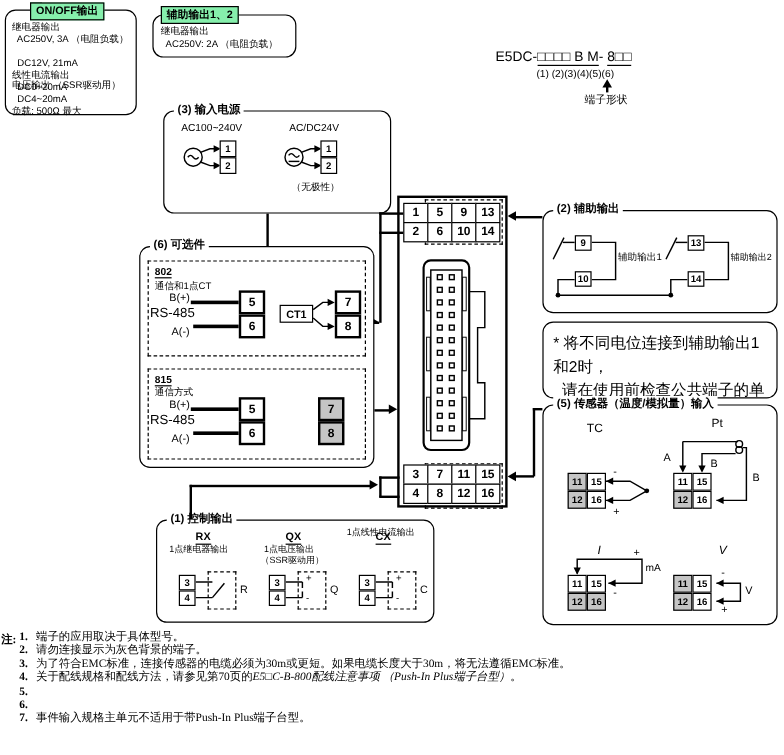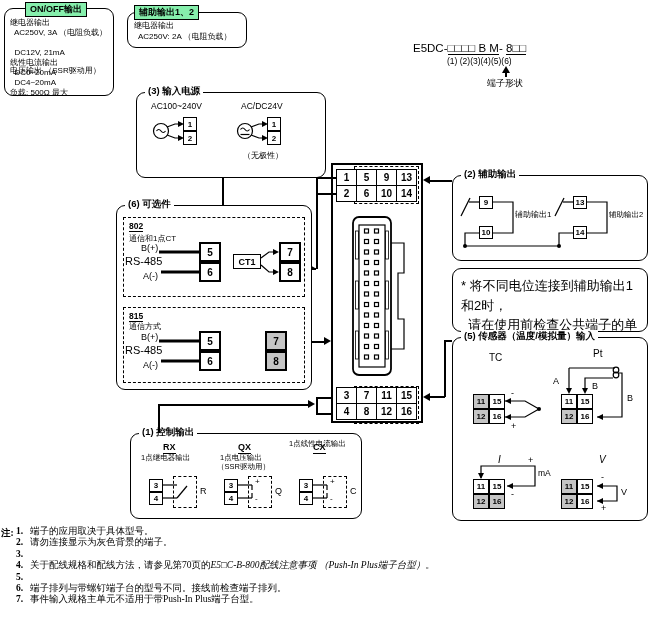--- a/index.html
+++ b/index.html
@@ -342,31 +342,31 @@
     <div class="noterow">
         <span class="nn">1.</span>
         <span class="nt">端子的应用取决于具体型号。</span>
       </div>
     <div class="noterow">
         <span class="nn">2.</span>
         <span class="nt">请勿连接显示为灰色背景的端子。</span>
       </div>
     <div class="noterow">
         <span class="nn">3.</span>
+        <span class="nt">为了符合EMC标准，连接传感器的电缆必须为30m或更短。如果电缆长度大于30m，将无法遵循EMC标准。</span>
       </div>
     <div class="noterow">
         <span class="nn">4.</span>
         <span class="nt"><span>关于配线规格和配线方法，请参见第70页的</span><span style="font-style:italic;">E5□C-B-800配线注意事项 （Push-In Plus端子台型）</span><span>。</span></span>
       </div>
     <div class="noterow">
         <span class="nn">5.</span>
       </div>
     <div class="noterow">
         <span class="nn">6.</span>
-        <span class="nt">端子排列与带螺钉端子台的型号不同。接线前检查端子排列。</span>
       </div>
     <div class="noterow">
         <span class="nn">7.</span>
         <span class="nt">事件输入规格主单元不适用于带Push-In Plus端子台型。</span>
       </div>
   </div>
 
 </div>
 
 </body></html>

